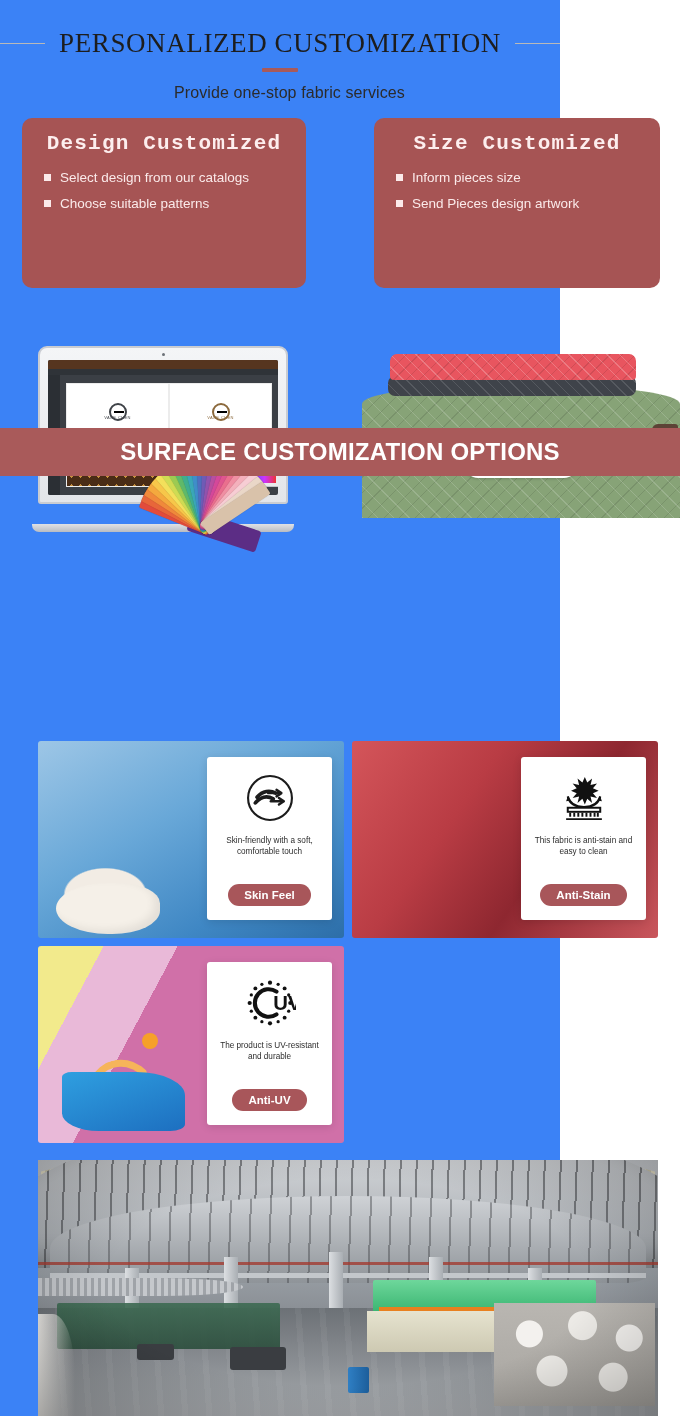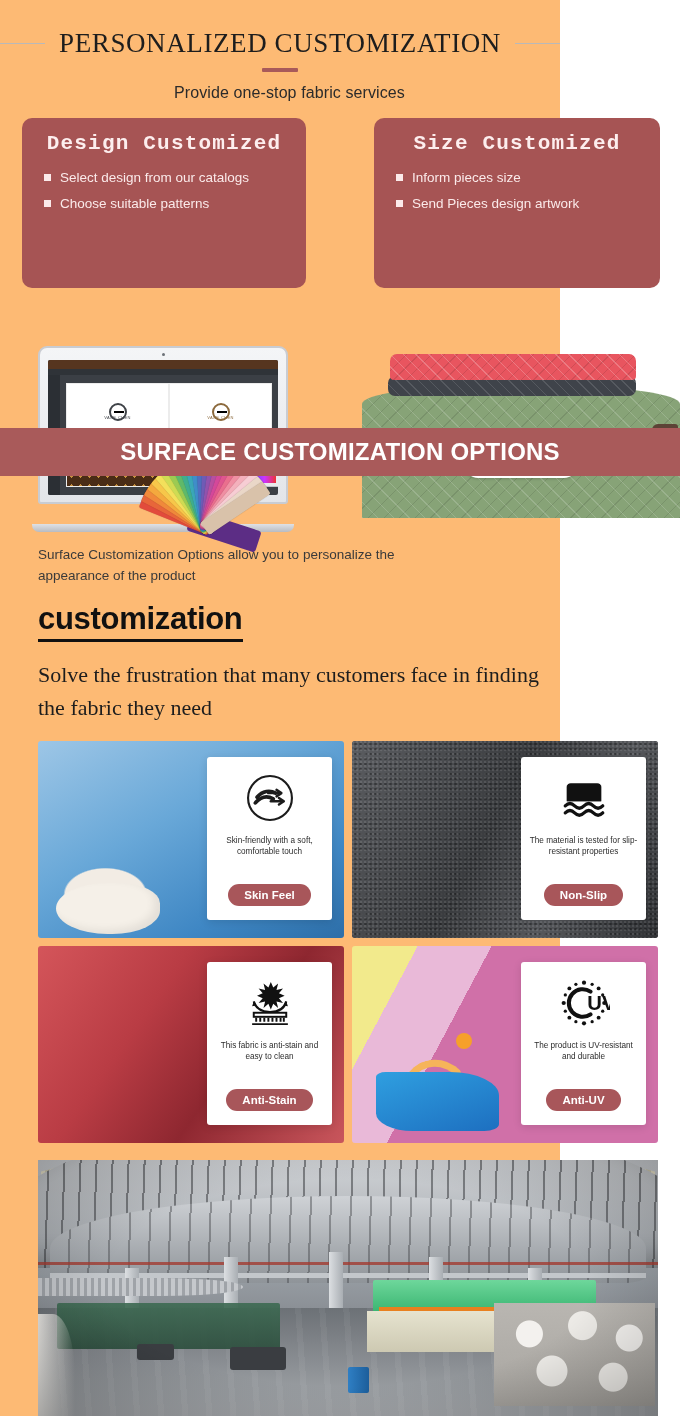--- a/index.html
+++ b/index.html
@@ -3,21 +3,21 @@
 <meta charset="utf-8">
 <style>
   * { box-sizing: border-box; margin: 0; padding: 0; }
   html, body {
     width: 680px;
     height: 1416px;
     background: #ffffff;
     font-family: "Liberation Sans", sans-serif;
     overflow: hidden;
   }
-  .page { position: relative; width: 560px; height: 1416px; background: #fdba74; }
+  .page { position: relative; width: 560px; height: 1416px; background: #3b82f6; }
 
   
   .hdr { position: relative; height: 118px; }
   .hdr-row {
     display: flex; align-items: center; justify-content: center;
     gap: 14px; padding-top: 28px;
   }
   .hdr-rule { height: 1px; width: 96px; background: #b9b9b9; }
   .hdr-title {
     font-family: "Liberation Serif", serif;
@@ -477,25 +477,20 @@
         <div class="fb-hand"></div>
       </div>
       <div class="moq-badge">LOW MOQ</div>
     </div>
   </div>
 
   <div class="banner">
     <span class="banner-title">SURFACE CUSTOMIZATION OPTIONS</span>
   </div>
 
-  <div class="intro">
-    <div class="intro-lead">Surface Customization Options allow you to personalize the appearance of the product</div>
-    <div class="intro-kw">customization</div>
-    <div class="intro-tag">Solve the frustration that many customers face in finding the fabric they need</div>
-  </div>
 
   <div class="grid">
 
     <div class="feat">
       <div class="feat-bg bg-skin"></div>
       <div class="feat-card">
         <div class="feat-icon">
           <svg viewBox="0 0 64 64" width="52" height="52" aria-hidden="true">
             <circle cx="32" cy="32" r="27" fill="none" stroke="#1c1c1c" stroke-width="2.6"></circle>
             <path d="M14 38c7-8 15-9 22-5" stroke="#1c1c1c" stroke-width="4.6" fill="none" stroke-linecap="round"></path>
@@ -504,35 +499,20 @@
             <path d="M40 22l6 4-6 4" stroke="#1c1c1c" stroke-width="3" fill="none" stroke-linecap="round" stroke-linejoin="round"></path>
             <path d="M33 36h14" stroke="#1c1c1c" stroke-width="3" fill="none" stroke-linecap="round"></path>
             <path d="M43 32l6 4-6 4" stroke="#1c1c1c" stroke-width="3" fill="none" stroke-linecap="round" stroke-linejoin="round"></path>
           </svg>
         </div>
         <div class="feat-desc">Skin-friendly with a soft, comfortable touch</div>
         <div class="feat-pill">Skin Feel</div>
       </div>
     </div>
 
-    <div class="feat">
-      <div class="feat-bg bg-slip"></div>
-      <div class="feat-card">
-        <div class="feat-icon">
-          <svg viewBox="0 0 64 64" width="50" height="50" aria-hidden="true">
-            <path d="M10 16h44v20H10z" fill="#111" rx="3"></path>
-            <path d="M10 18c0-3 2-5 5-5h34c3 0 5 2 5 5v18H10z" fill="#111"></path>
-            <path d="M8 42c4-4 8-4 12 0s8 4 12 0 8-4 12 0 8 4 12 0" stroke="#111" stroke-width="4.2" fill="none" stroke-linecap="round"></path>
-            <path d="M8 51c4-4 8-4 12 0s8 4 12 0 8-4 12 0 8 4 12 0" stroke="#111" stroke-width="4.2" fill="none" stroke-linecap="round"></path>
-          </svg>
-        </div>
-        <div class="feat-desc">The material is tested for slip-resistant properties</div>
-        <div class="feat-pill">Non-Slip</div>
-      </div>
-    </div>
 
     <div class="feat">
       <div class="feat-bg bg-stain"></div>
       <div class="feat-card">
         <div class="feat-icon">
           <svg viewBox="0 0 64 64" width="52" height="52" aria-hidden="true">
             <path d="M33 6l3 7 6-5-2 8 8-2-5 6 7 3-7 3 5 6-8-2 2 8-6-5-3 7-3-7-6 5 2-8-8 2 5-6-7-3 7-3-5-6 8 2-2-8 6 5z" fill="#111"></path>
             <path d="M12 30c2 8 8 13 20 13s18-5 20-13" fill="none" stroke="#111" stroke-width="2.6"></path>
             <path d="M12 30l-2 6 6-1" fill="#111"></path>
             <path d="M52 30l2 6-6-1" fill="#111"></path>

